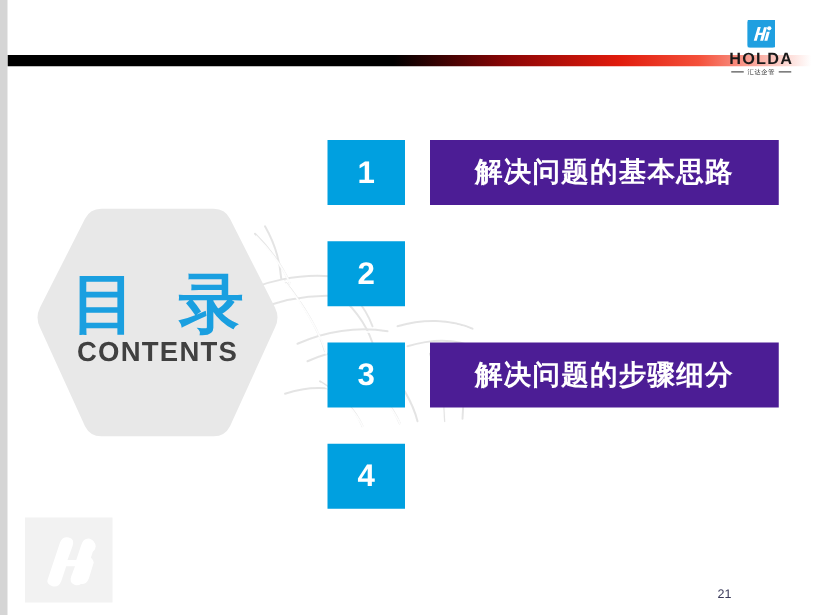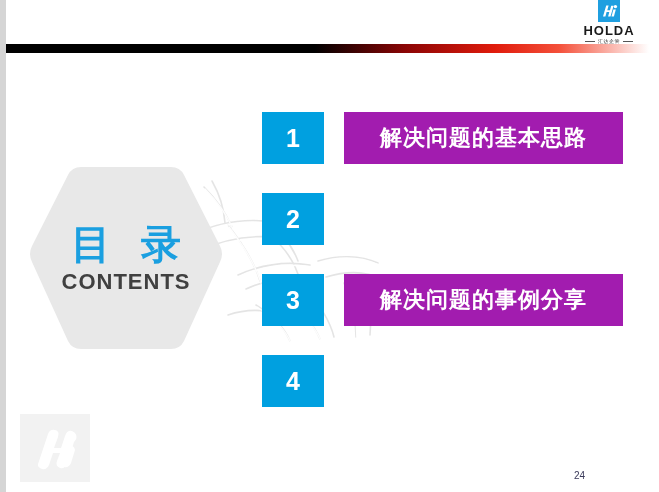--- a/index.html
+++ b/index.html
@@ -27,21 +27,21 @@
     width: 6px;
     height: 492px;
     background: #d5d5d5;
     z-index: 6;
   }
 
   
   .logo-wrap {
     position: absolute;
     right: 10px;
-    top: 0;
+    top: 16px;
     width: 80px;
     height: 42px;
     z-index: 5;
     text-align: center;
   }
   .logo-mark {
     width: 22px;
     height: 22px;
     margin: 0 auto;
     background: #1f9fe0;
@@ -117,21 +117,21 @@
     top: 163px;
     width: 196px;
     height: 190px;
     z-index: 3;
     display: flex;
     flex-direction: column;
     align-items: center;
     justify-content: center;
   }
   .hex-title {
-    font-size: 40px;
+    font-size: 52px;
     font-weight: bold;
     color: #1a9fe0;
     letter-spacing: 8px;
     line-height: 46px;
     font-family: "DejaVu Sans", sans-serif;
     text-indent: 8px;
   }
   .hex-sub {
     font-size: 22px;
     font-weight: bold;
@@ -165,21 +165,21 @@
     display: flex;
     align-items: center;
     justify-content: center;
     font-family: "Liberation Sans", sans-serif;
     flex: 0 0 auto;
   }
   .row-gap { width: 20px; flex: 0 0 auto; }
   .row-bar {
     width: 279px;
     height: 52px;
-    background: #a21caf;
+    background: #4c1d95;
     color: #ffffff;
     font-size: 22px;
     font-weight: bold;
     display: flex;
     align-items: center;
     justify-content: center;
     letter-spacing: 1px;
     font-family: "DejaVu Sans", sans-serif;
     flex: 0 0 auto;
   }
@@ -289,33 +289,33 @@
     </div>
 
     <div class="row">
       <div class="row-num">2</div>
       <div class="row-gap"></div>
     </div>
 
     <div class="row">
       <div class="row-num">3</div>
       <div class="row-gap"></div>
-      <div class="row-bar">解决问题的事例分享</div>
+      <div class="row-bar">解决问题的步骤细分</div>
     </div>
 
     <div class="row">
       <div class="row-num">4</div>
       <div class="row-gap"></div>
     </div>
 
   </div>
 
   <div class="footer-mark">
     <svg width="52" height="48" viewBox="0 0 52 48" aria-hidden="true">
       <path d="M9 40 L19 10 Q21 5 26 6 Q31 7 29 13 L25 24 L32 24 L36 12 Q38 6 43 7 Q48 9 46 15 L38 40 Q36 45 31 44 Q26 42 28 37 L31 29 L24 29 L20 41 Q18 46 13 45 Q8 43 9 40 Z" fill="#ffffff"></path>
       <path d="M40 22 Q45 21 46 26 L42 39 Q40 44 35 43 Q31 41 33 36 L36 25 Q37 22 40 22 Z" fill="#ffffff"></path>
       <circle cx="42" cy="13" r="5.5" fill="#ffffff"></circle>
     </svg>
   </div>
 
-  <div class="page-num">24</div>
+  <div class="page-num">21</div>
 
 </div>
 
 </body></html>

